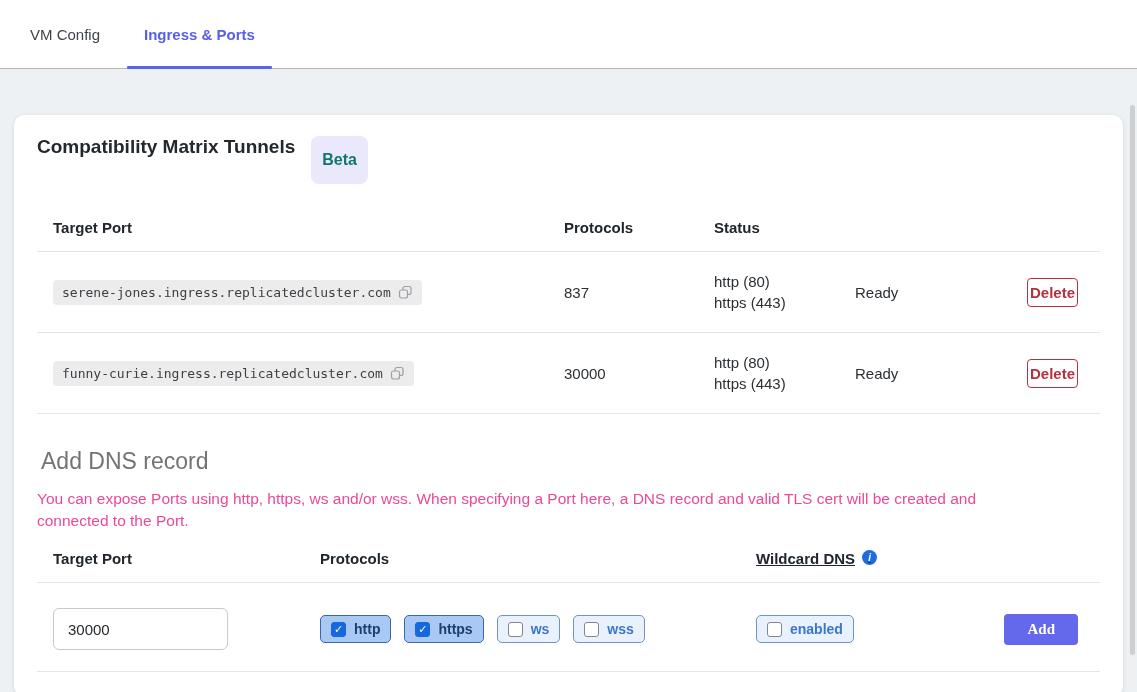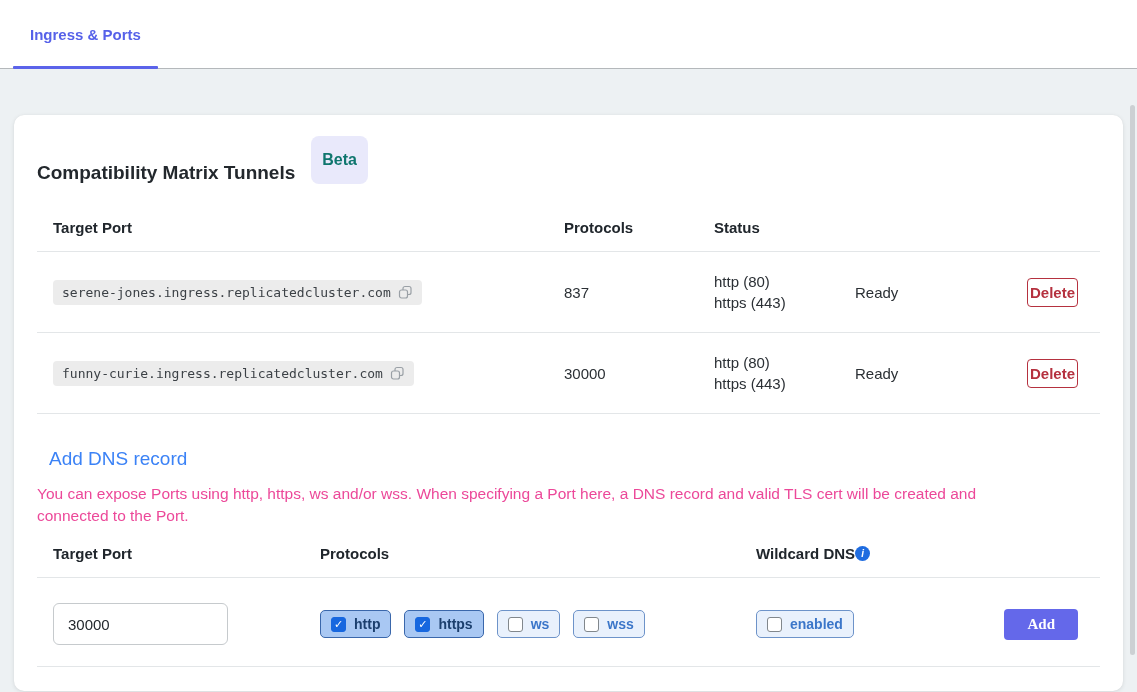--- a/index.html
+++ b/index.html
@@ -31,21 +31,21 @@
     height:3px; background:#5b63ea; border-radius:1px;
   }
 
   
   .content{ padding:46px 14px 0; }
   .card{
     background:#fff; border-radius:10px;
     box-shadow:0 1px 4px rgba(0,0,0,.10), 0 0 1px rgba(0,0,0,.06);
     padding:21px 23px 24px;
   }
-  .card-head{ display:flex; align-items:flex-end; gap:16px; }
+  .card-head{ display:flex; align-items:flex-start; gap:16px; }
   .card-title{ font-size:19px; font-weight:600; color:#23282d; margin:0; }
   .badge{
     background:#e9e9fb; color:#0f766e;
     font-size:16px; font-weight:600;
     padding:15px 11px; border-radius:8px;
   }
 
   
   .table{ margin-top:20px; }
   .thead,.trow{
@@ -68,32 +68,32 @@
   .copy-btn{ display:inline-flex; cursor:pointer; line-height:0; }
   .proto-line{ line-height:21px; }
   .action-cell{ text-align:right; padding-right:22px; }
   .btn-delete{
     background:#fff; border:1px solid #b5313f; color:#b5313f;
     font-family:inherit; font-weight:700; font-size:15px;
     padding:5px 2px; border-radius:4px; cursor:pointer;
   }
 
   
-  .add-heading{ font-size:19px; font-weight:500; color:#3b82f6; margin:34px 12px 0; }
+  .add-heading{ font-size:23px; font-weight:500; color:#737373; margin:34px 4px 0; }
   .add-desc{
     color:#ec4899; font-size:15.5px; line-height:22px;
     margin:13px 0 0; max-width:1005px;
   }
   .form-head{
     display:grid; grid-template-columns:267px 436px 240px 1fr;
     margin-top:18px; padding-bottom:15px;
     border-bottom:1px solid #e3e6e8;
     font-weight:700; font-size:15px; color:#20262c;
   }
-  .wildcard-head{ display:flex; align-items:center; gap:0; }
+  .wildcard-head{ display:flex; align-items:flex-start; gap:7px;text-decoration:underline; }
   .info-icon{
     width:15px; height:15px; border-radius:50%;
     background:#1f6ce0; color:#fff;
     font-size:10px; font-weight:700; font-style:italic;
     display:inline-flex; align-items:center; justify-content:center;
     cursor:pointer;
   }
   .form-row{
     display:grid; grid-template-columns:267px 436px 240px 1fr;
     align-items:center;
@@ -132,20 +132,21 @@
   .scroll-thumb{
     position:fixed; right:2px; top:105px;
     width:5px; height:550px;
     background:#ccd0d3; border-radius:3px;
   }
 </style>
 </head>
 <body>
 
 <div class="tabbar">
+  <div class="tab">VM Config</div>
   <div class="tab active">Ingress &amp; Ports</div>
 </div>
 
 <div class="content">
   <section class="card">
 
     <div class="card-head">
       <h1 class="card-title">Compatibility Matrix Tunnels</h1>
       <span class="badge">Beta</span>
     </div>

